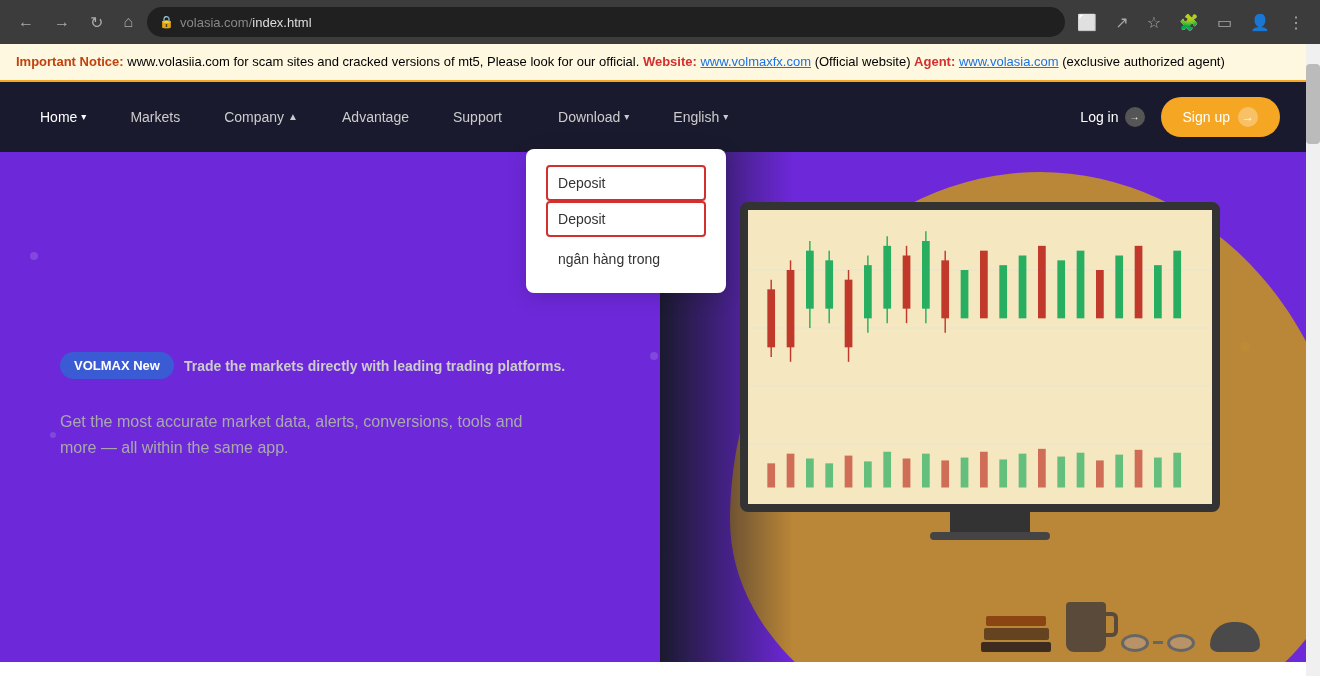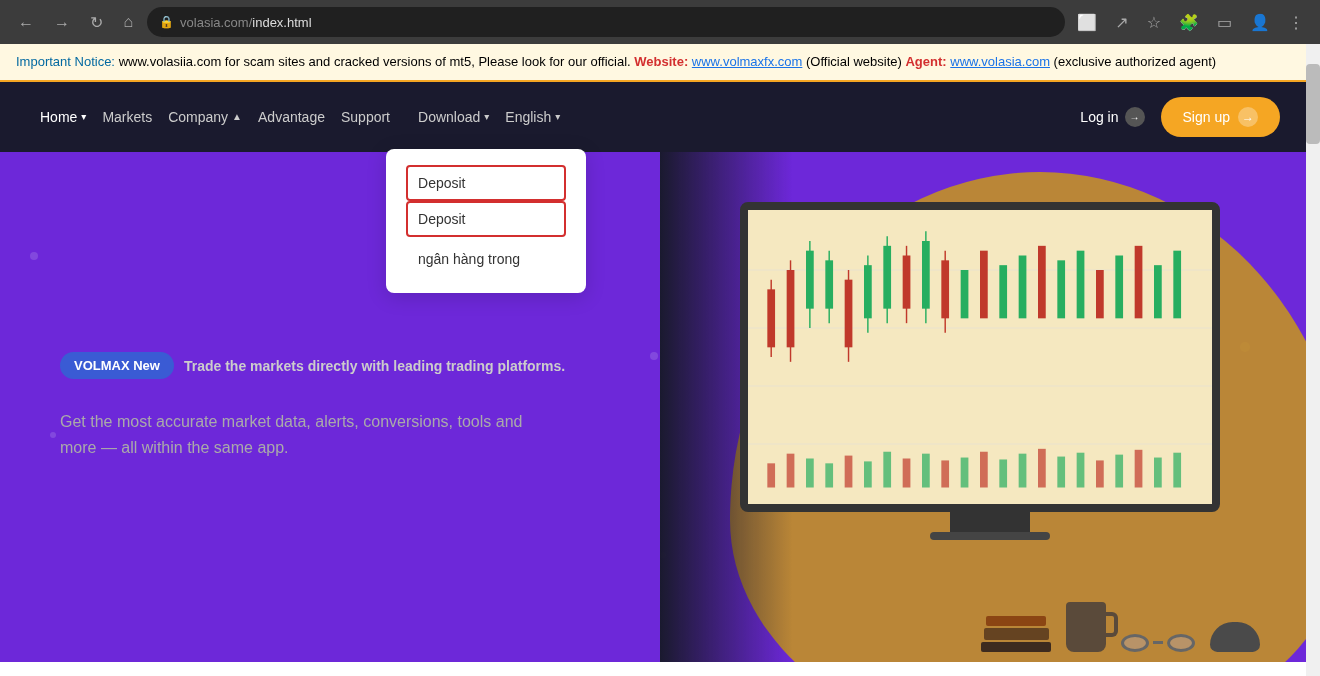--- a/index.html
+++ b/index.html
@@ -48,21 +48,21 @@
     }
 
     
     .notice-bar {
       background: #fff8e1;
       border-bottom: 2px solid #f5a623;
       padding: 8px 16px;
       font-size: 13px;
       line-height: 1.5;
     }
-    .notice-bar .important { color: #0369a1; font-weight: normal; }
+    .notice-bar .important { color: #c2410c; font-weight: bold; }
     .notice-bar .link-text { color: #1a73e8; text-decoration: underline; cursor: pointer; }
     .notice-bar .highlight-website { color: #d32f2f; font-weight: bold; }
     .notice-bar .highlight-agent { color: #d32f2f; font-weight: bold; }
 
     
     .navbar {
       background: #1a1a2e;
       height: 70px;
       display: flex;
       align-items: center;
@@ -83,21 +83,21 @@
     }
     .logo-text {
       color: white;
       font-size: 20px;
       font-weight: bold;
       letter-spacing: 2px;
     }
     .nav-links {
       display: flex;
       align-items: center;
-      gap: 16px;
+      gap: 44px;
       flex: 1;
     }
     .nav-item {
       color: #ccc;
       font-size: 14px;
       cursor: pointer;
       display: flex;
       align-items: center;
       gap: 4px;
       white-space: nowrap;

